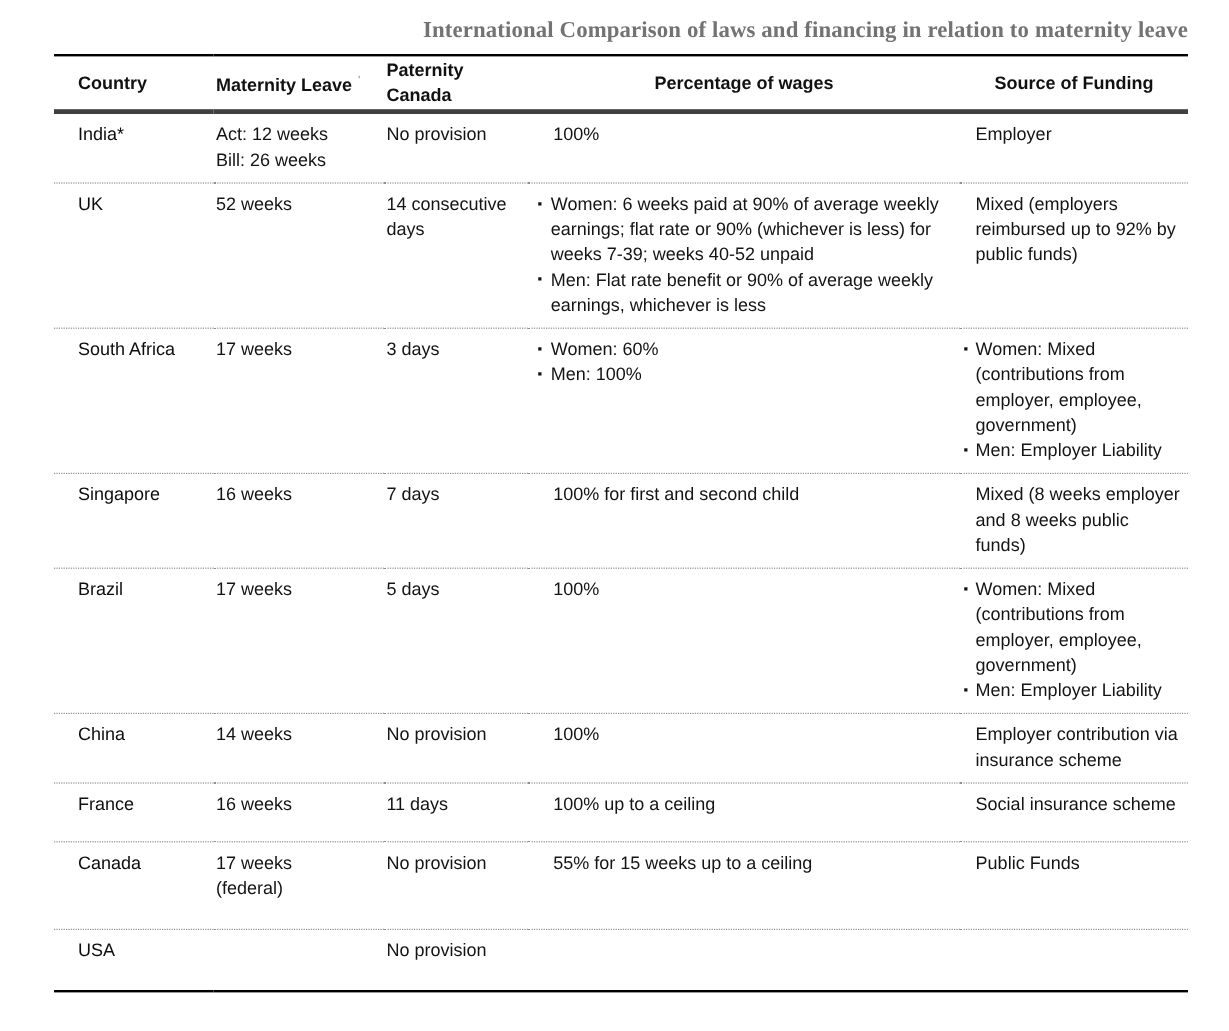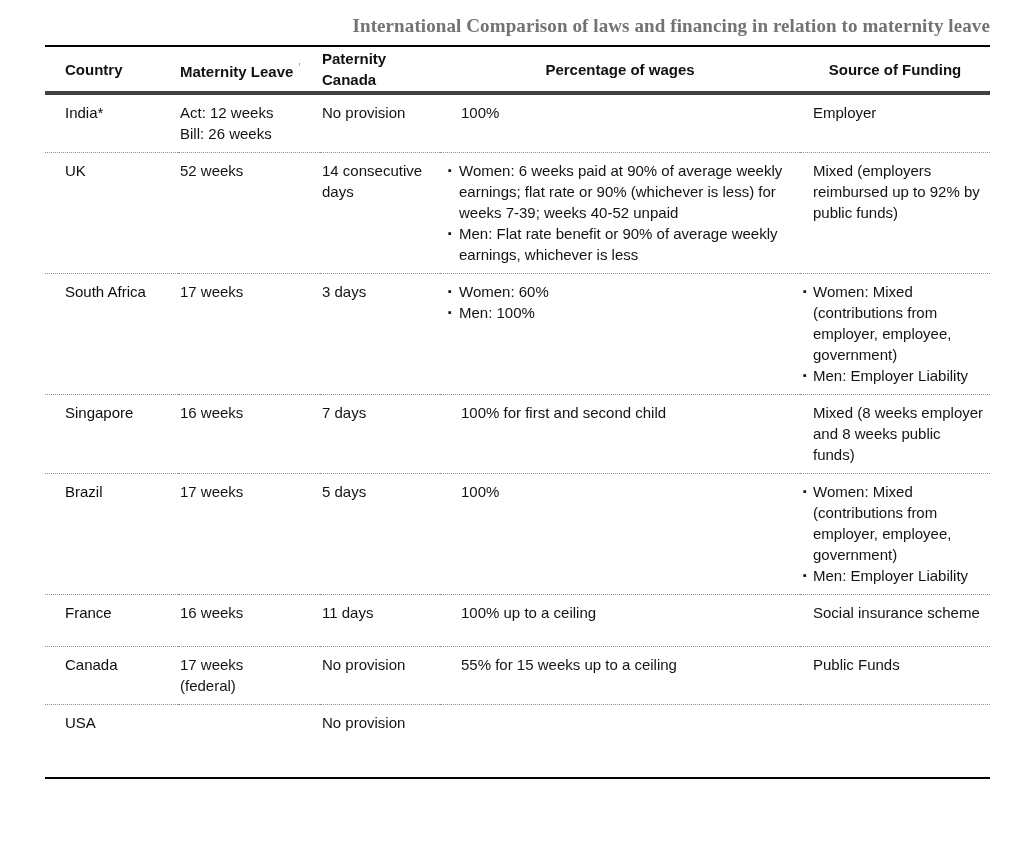--- a/index.html
+++ b/index.html
@@ -172,20 +172,33 @@
             <div data-name="cell-line">100%</div>
           </td>
     <td class="c-fund" data-name="funding-cell">
             <ul class="bullets" data-name="bullet-list">
               <li data-name="bullet-item">Women: Mixed (contributions from employer, employee, government)</li>
               <li data-name="bullet-item">Men: Employer Liability</li>
             </ul>
           </td>
   </tr>
 
+  <tr data-name="table-row">
+    <td class="c-country" data-name="country-cell">China</td>
+    <td class="c-mat" data-name="maternity-cell">
+            <div data-name="cell-line">14 weeks</div>
+          </td>
+    <td class="c-pat" data-name="paternity-cell">No provision</td>
+    <td class="c-wage" data-name="wages-cell">
+            <div data-name="cell-line">100%</div>
+          </td>
+    <td class="c-fund" data-name="funding-cell">
+            <div data-name="cell-line">Employer contribution via insurance scheme</div>
+          </td>
+  </tr>
 
   <tr data-name="table-row">
     <td class="c-country" data-name="country-cell">France</td>
     <td class="c-mat" data-name="maternity-cell">
             <div data-name="cell-line">16 weeks</div>
           </td>
     <td class="c-pat" data-name="paternity-cell">11 days</td>
     <td class="c-wage" data-name="wages-cell">
             <div data-name="cell-line">100% up to a ceiling</div>
           </td>

